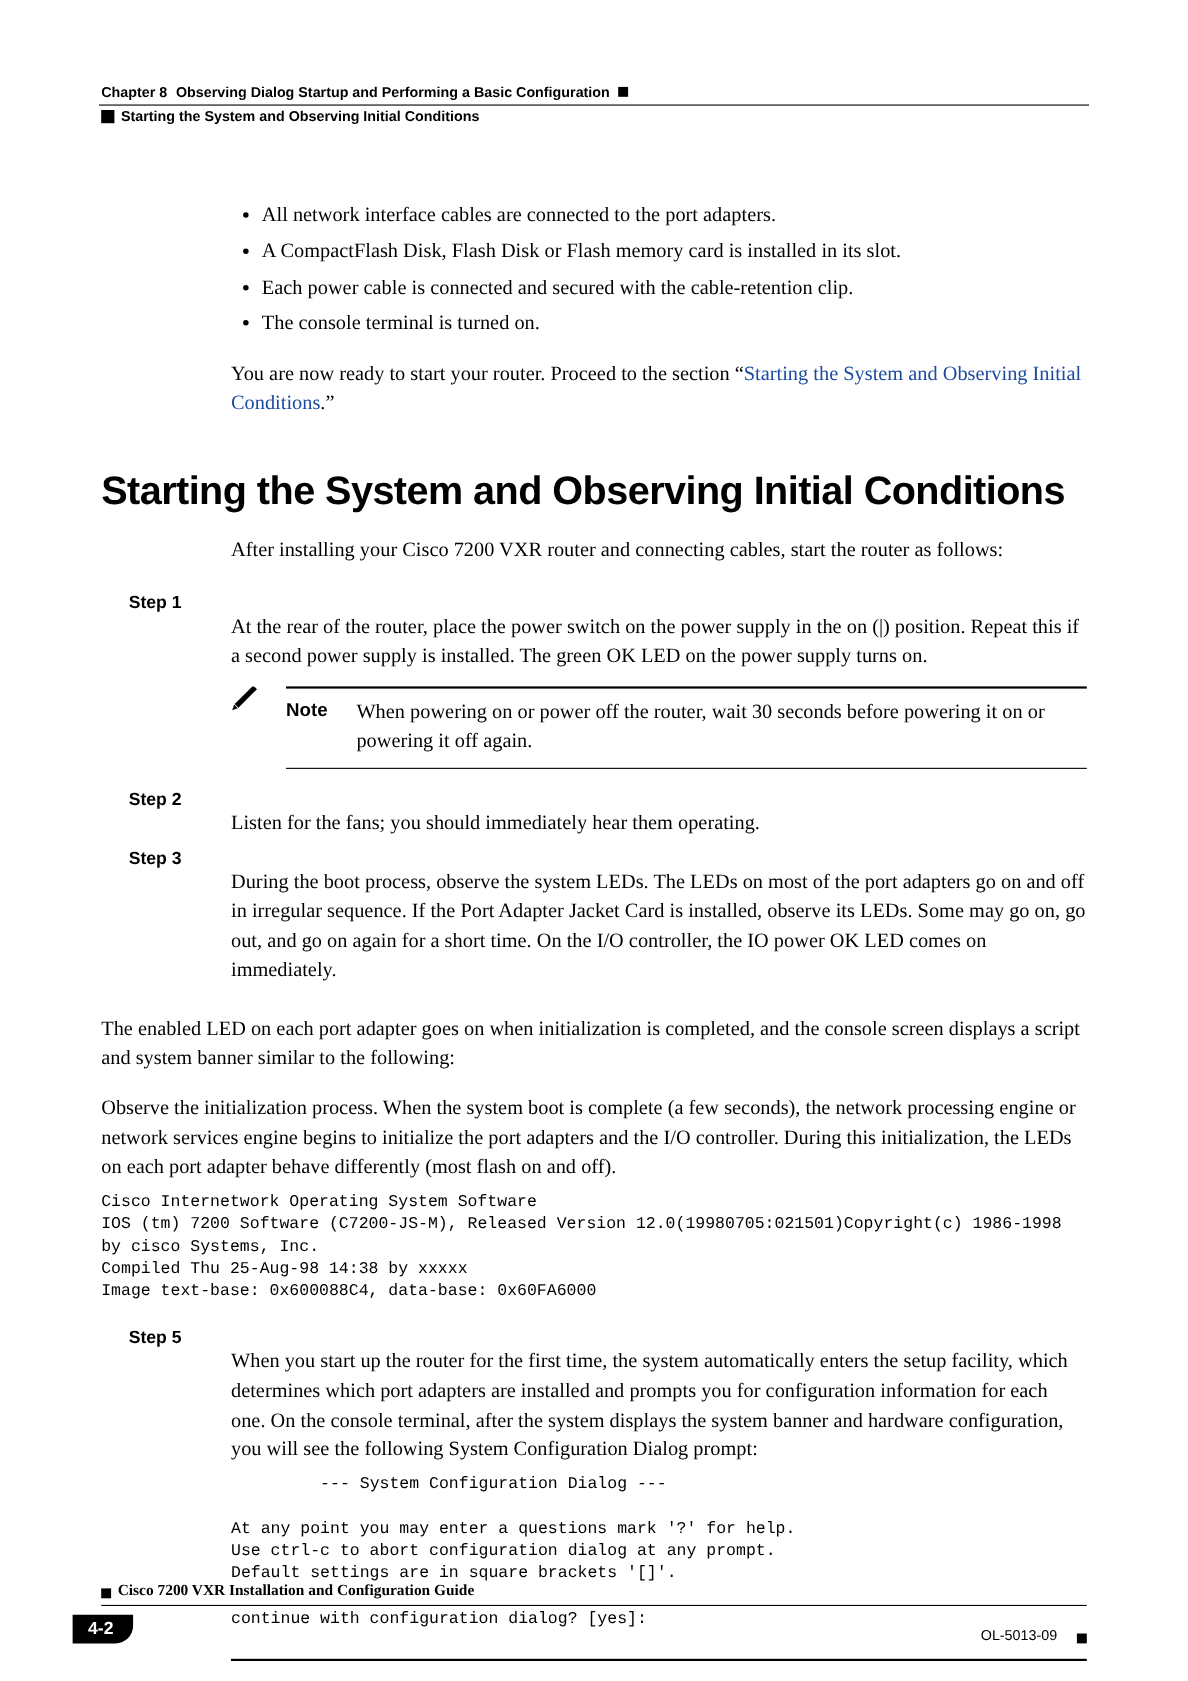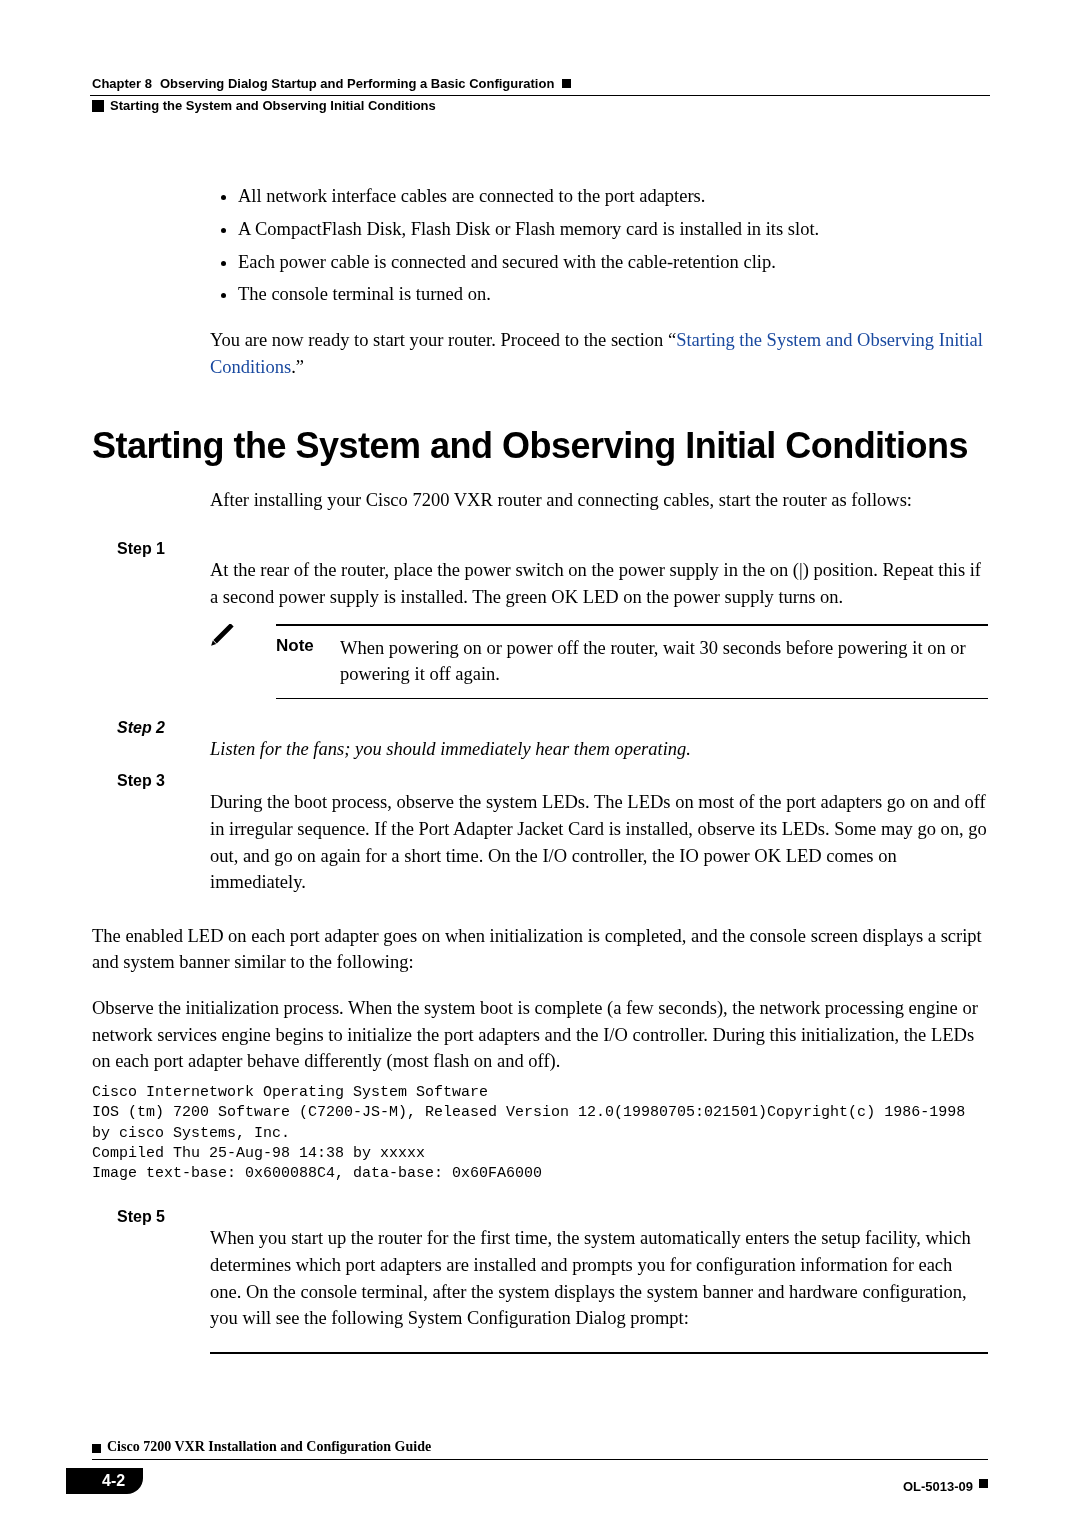--- a/index.html
+++ b/index.html
@@ -99,21 +99,21 @@
     font-size: 16px;
     text-align: center;
     padding-top: 2px;
   }
   .step-body {
     flex: 1;
   }
   .note-block {
     margin: 14px 0 14px 118px;
     display: flex;
-    gap: 30px;
+    gap: 14px;
   }
   .note-icon {
     width: 36px;
     flex: 0 0 36px;
     padding-top: 0px;
   }
   .note-icon svg { width: 30px; height: 26px; }
   .note-content {
     flex: 1;
   }
@@ -170,33 +170,33 @@
     align-items: flex-end;
     font-family: Arial, Helvetica, sans-serif;
   }
   .footer-title {
     font-weight: bold;
     font-size: 14px;
     padding-left: 48px;
     padding-bottom: 2px;
   }
   .footer-docnum {
-    font-weight: bold;
+    font-weight: normal;
     font-size: 13px;
     display: flex;
-    align-items: flex-start;
-    gap: 6px;
+    align-items: flex-end;
+    gap: 18px;
   }
   .footer-page {
     display: inline-block;
     background: #000;
     color: #fff;
     font-weight: bold;
     font-size: 16px;
-    padding: 4px 18px 4px 36px;
+    padding: 4px 18px 4px 14px;
     border-radius: 0 0 16px 0;
     margin-top: 6px;
     margin-left: -26px;
   }
   .footer-top-row { display: flex; align-items: center; gap: 6px; margin-bottom:2px; justify-content: space-between;}
 </style>
 </head>
 <body>
 
 <div class="page">
@@ -251,21 +251,21 @@
       <div class="note-content">
         <div class="note-rule-top"></div>
         <div class="note-row">
           <div class="note-label">Note</div>
           <div class="note-text">When powering on or power off the router, wait 30 seconds before powering it on or powering it off again.</div>
         </div>
         <div class="note-rule-bot"></div>
       </div>
     </div>
 
-    <div class="step-block" style="margin-top:18px;font-style:italic;">
+    <div class="step-block" style="margin-top:18px;">
       <div class="step-label">Step 2</div>
       <div class="step-body">
         <p class="para" style="margin-bottom:0;">Listen for the fans; you should immediately hear them operating.</p>
       </div>
     </div>
 
     <div class="step-block">
       <div class="step-label">Step 3</div>
       <div class="step-body">
         <p class="para" style="margin-bottom:0;">During the boot process, observe the system LEDs. The LEDs on most of the port adapters go on and off in irregular sequence. If the Port Adapter Jacket Card is installed, observe its LEDs. Some may go on, go out, and go on again for a short time. On the I/O controller, the IO power OK LED comes on immediately.</p>
@@ -280,20 +280,27 @@
 IOS (tm) 7200 Software (C7200-JS-M), Released Version 12.0(19980705:021501)Copyright(c) 1986-1998 by cisco Systems, Inc.
 Compiled Thu 25-Aug-98 14:38 by xxxxx
 Image text-base: 0x600088C4, data-base: 0x60FA6000</pre>
       </div>
     </div>
 
     <div class="step-block">
       <div class="step-label">Step 5</div>
       <div class="step-body">
         <p class="para">When you start up the router for the first time, the system automatically enters the setup facility, which determines which port adapters are installed and prompts you for configuration information for each one. On the console terminal, after the system displays the system banner and hardware configuration, you will see the following System Configuration Dialog prompt:</p>
+        <pre class="code code-indent">         --- System Configuration Dialog ---
+
+At any point you may enter a questions mark '?' for help.
+Use ctrl-c to abort configuration dialog at any prompt.
+Default settings are in square brackets '[]'.
+
+continue with configuration dialog? [yes]:</pre>
       </div>
     </div>
 
     <div class="end-rule"></div>
 
   </div>
 
   <div class="footer">
     <div class="footer-top-row">
       <span style="display:flex;align-items:center;gap:6px;">

